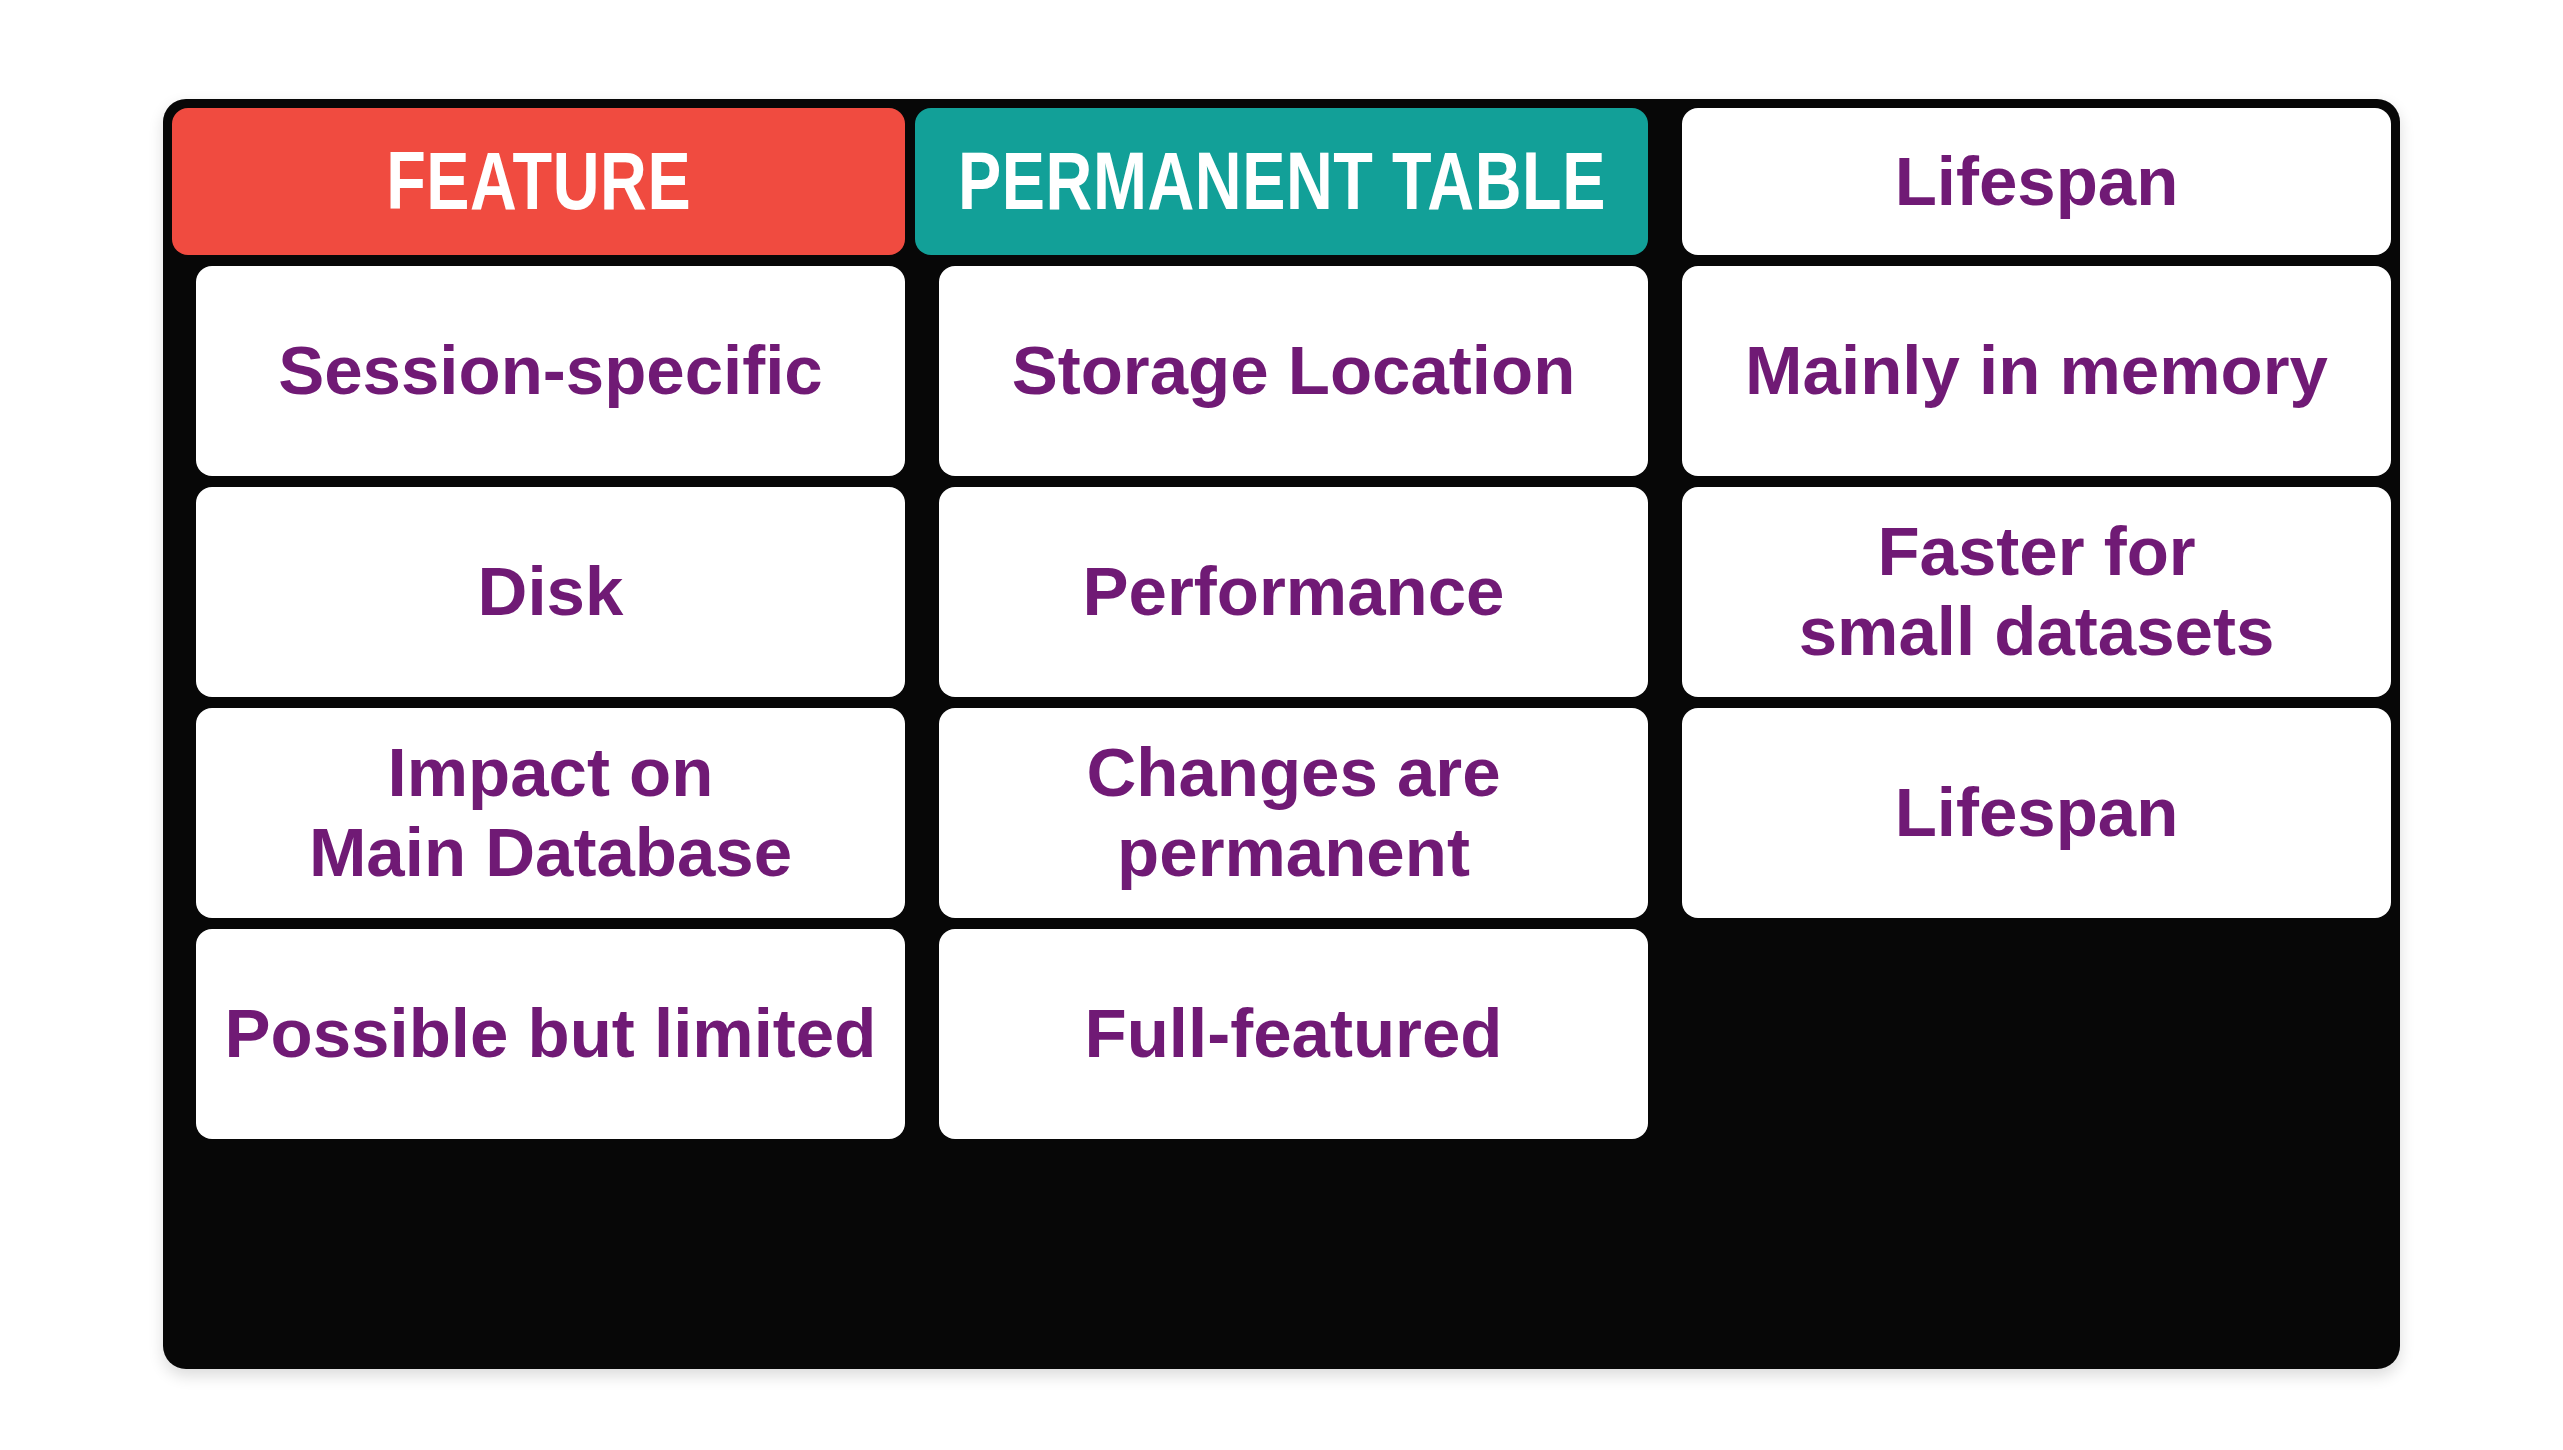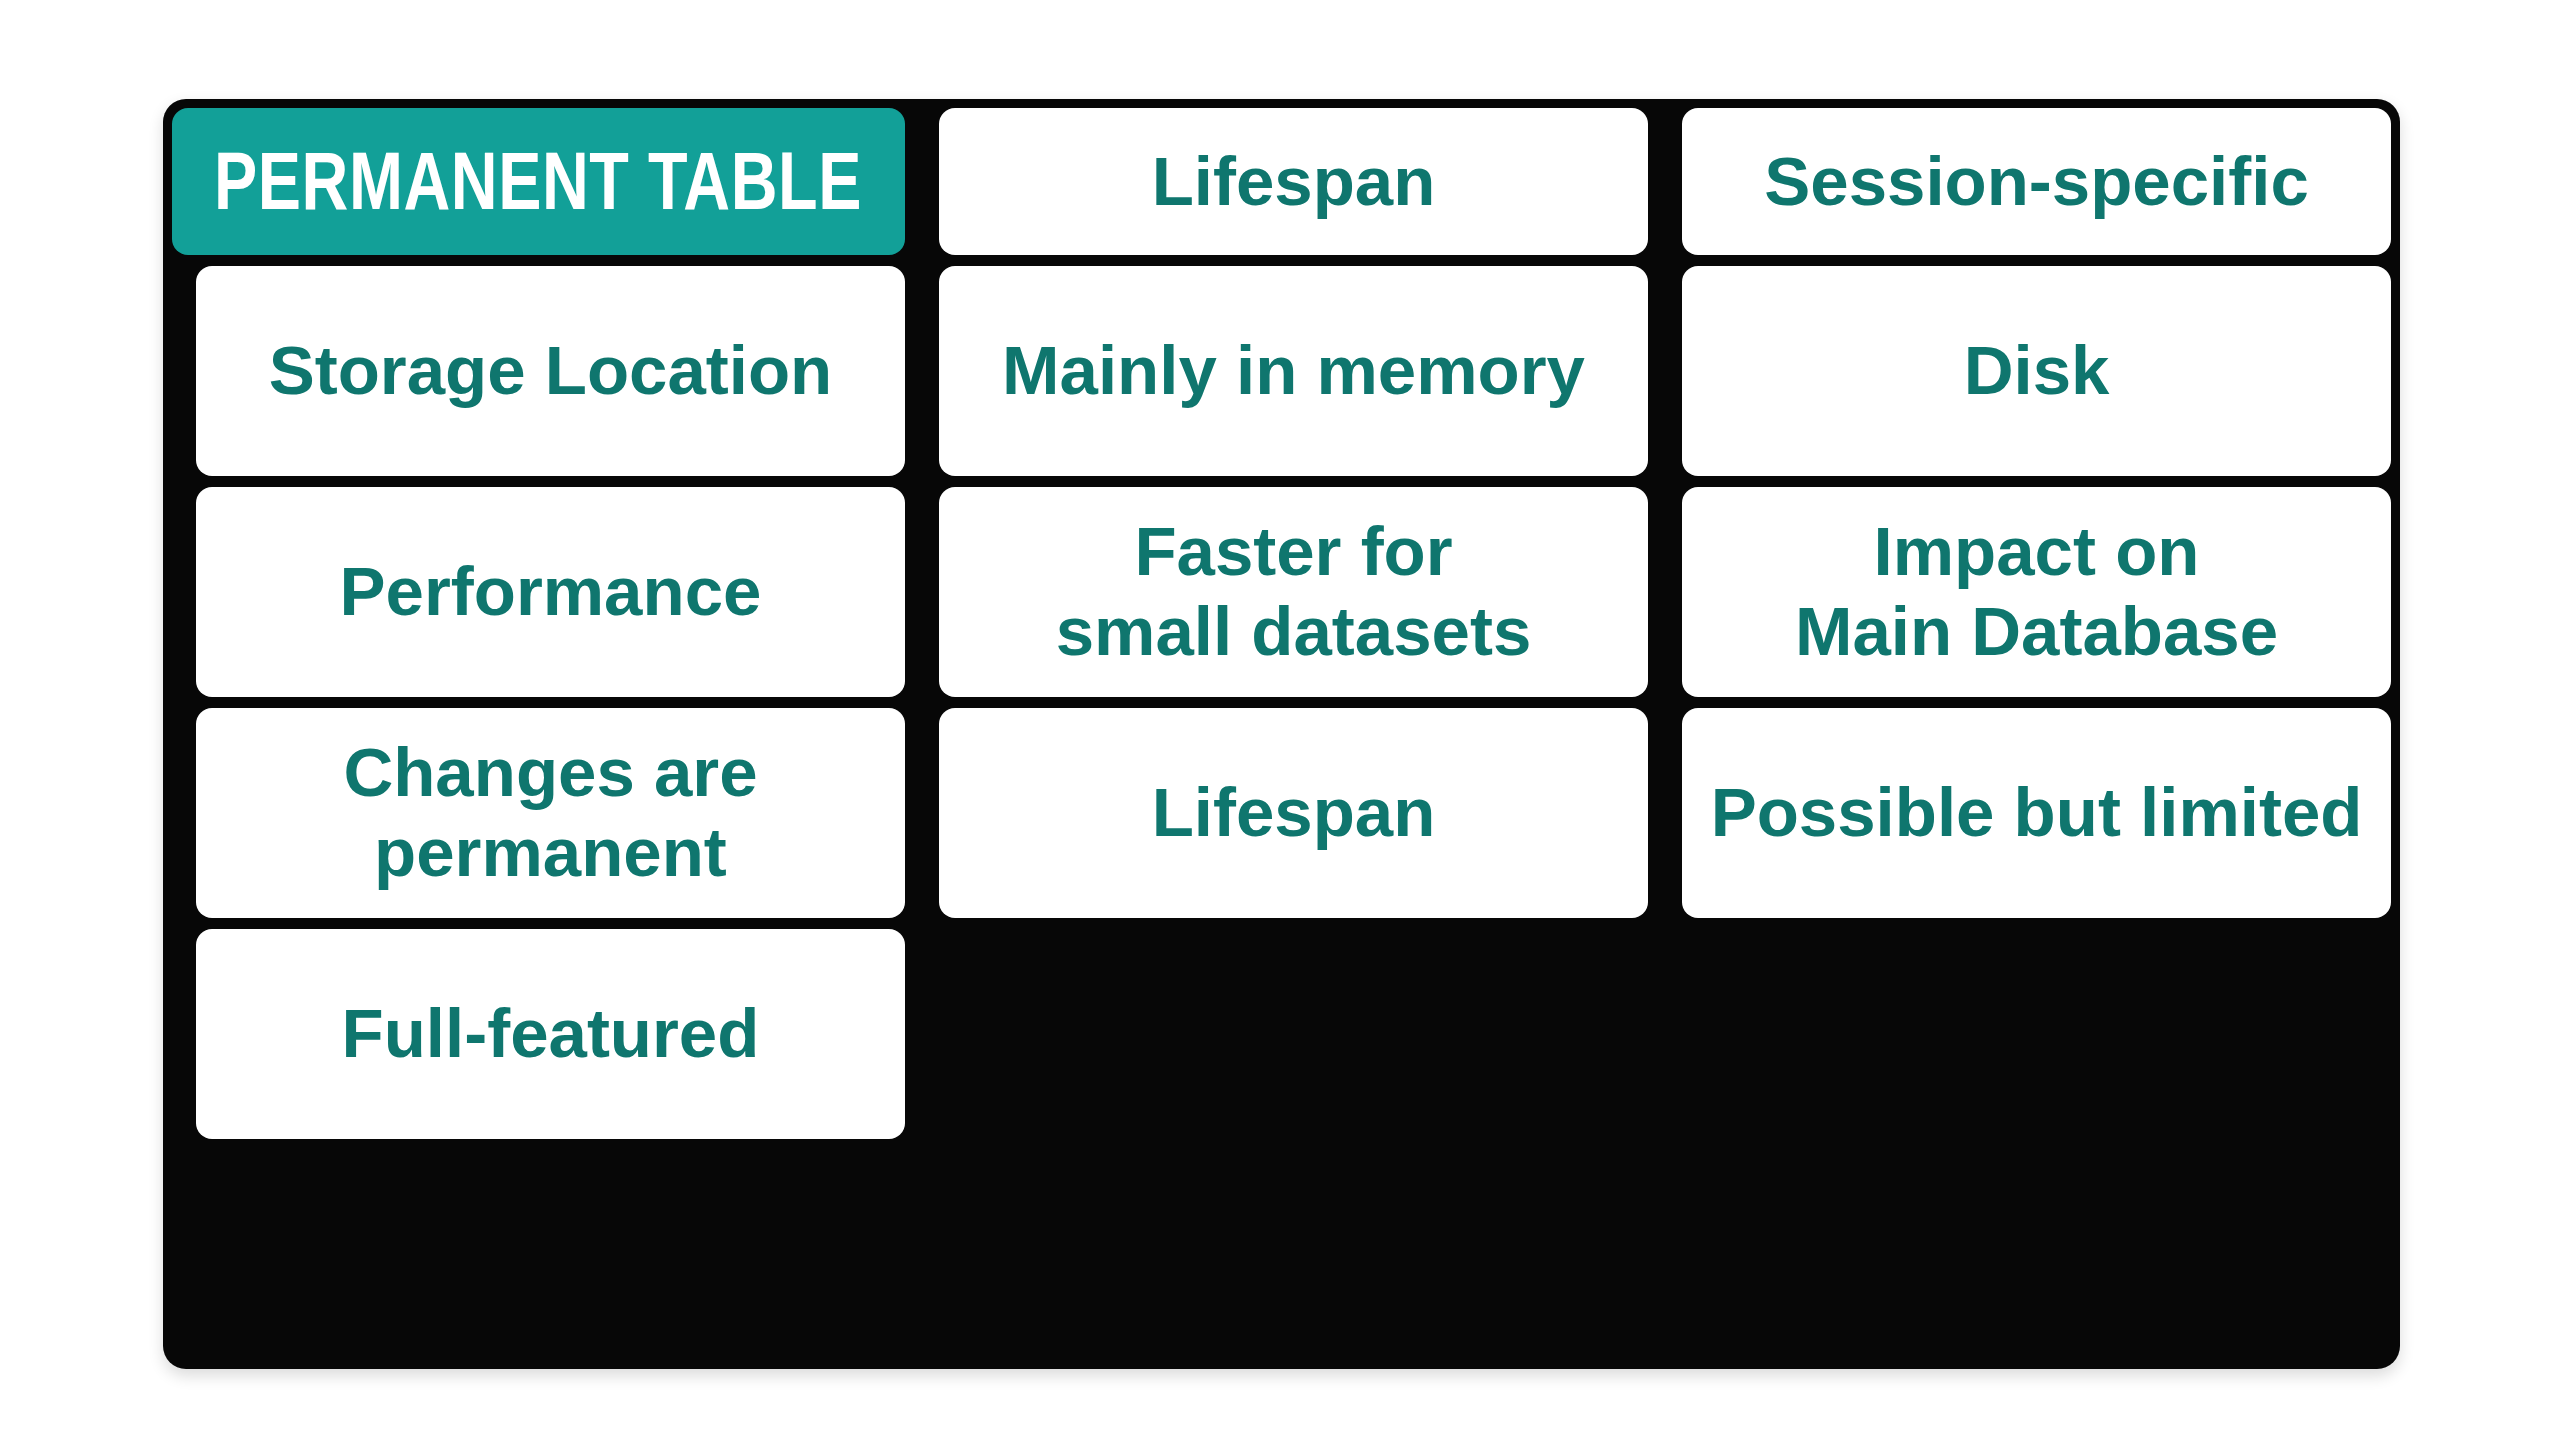--- a/index.html
+++ b/index.html
@@ -44,34 +44,37 @@
     letter-spacing: 0.7px;
   }
   .cell.header .hdr-text {
     display: inline-block;
     transform: scaleX(0.8);
     transform-origin: center;
     white-space: nowrap;
   }
   .cell.body {
     background: #ffffff;
-    color: #0f766e;
+    color: #701a75;
     font-size: 69px;
     font-weight: 700;
     line-height: 1.16;
     white-space: pre-line;
     padding: 0 21px;
     margin-left: 24px;
   }
 </style>
 </head>
 <body>
 
 <div class="table-frame">
 
+  <div class="cell header" style="background: rgb(240, 75, 64);">
+    <span class="hdr-text">FEATURE</span>
+  </div>
   <div class="cell header" style="background: rgb(18, 160, 152); text-align: right;">
     <span class="hdr-text">PERMANENT TABLE</span>
   </div>
 
   <div class="cell body">Lifespan</div>
   <div class="cell body">Session-specific</div>
 
   <div class="cell body">Storage Location</div>
   <div class="cell body">Mainly in memory</div>
   <div class="cell body">Disk</div>

